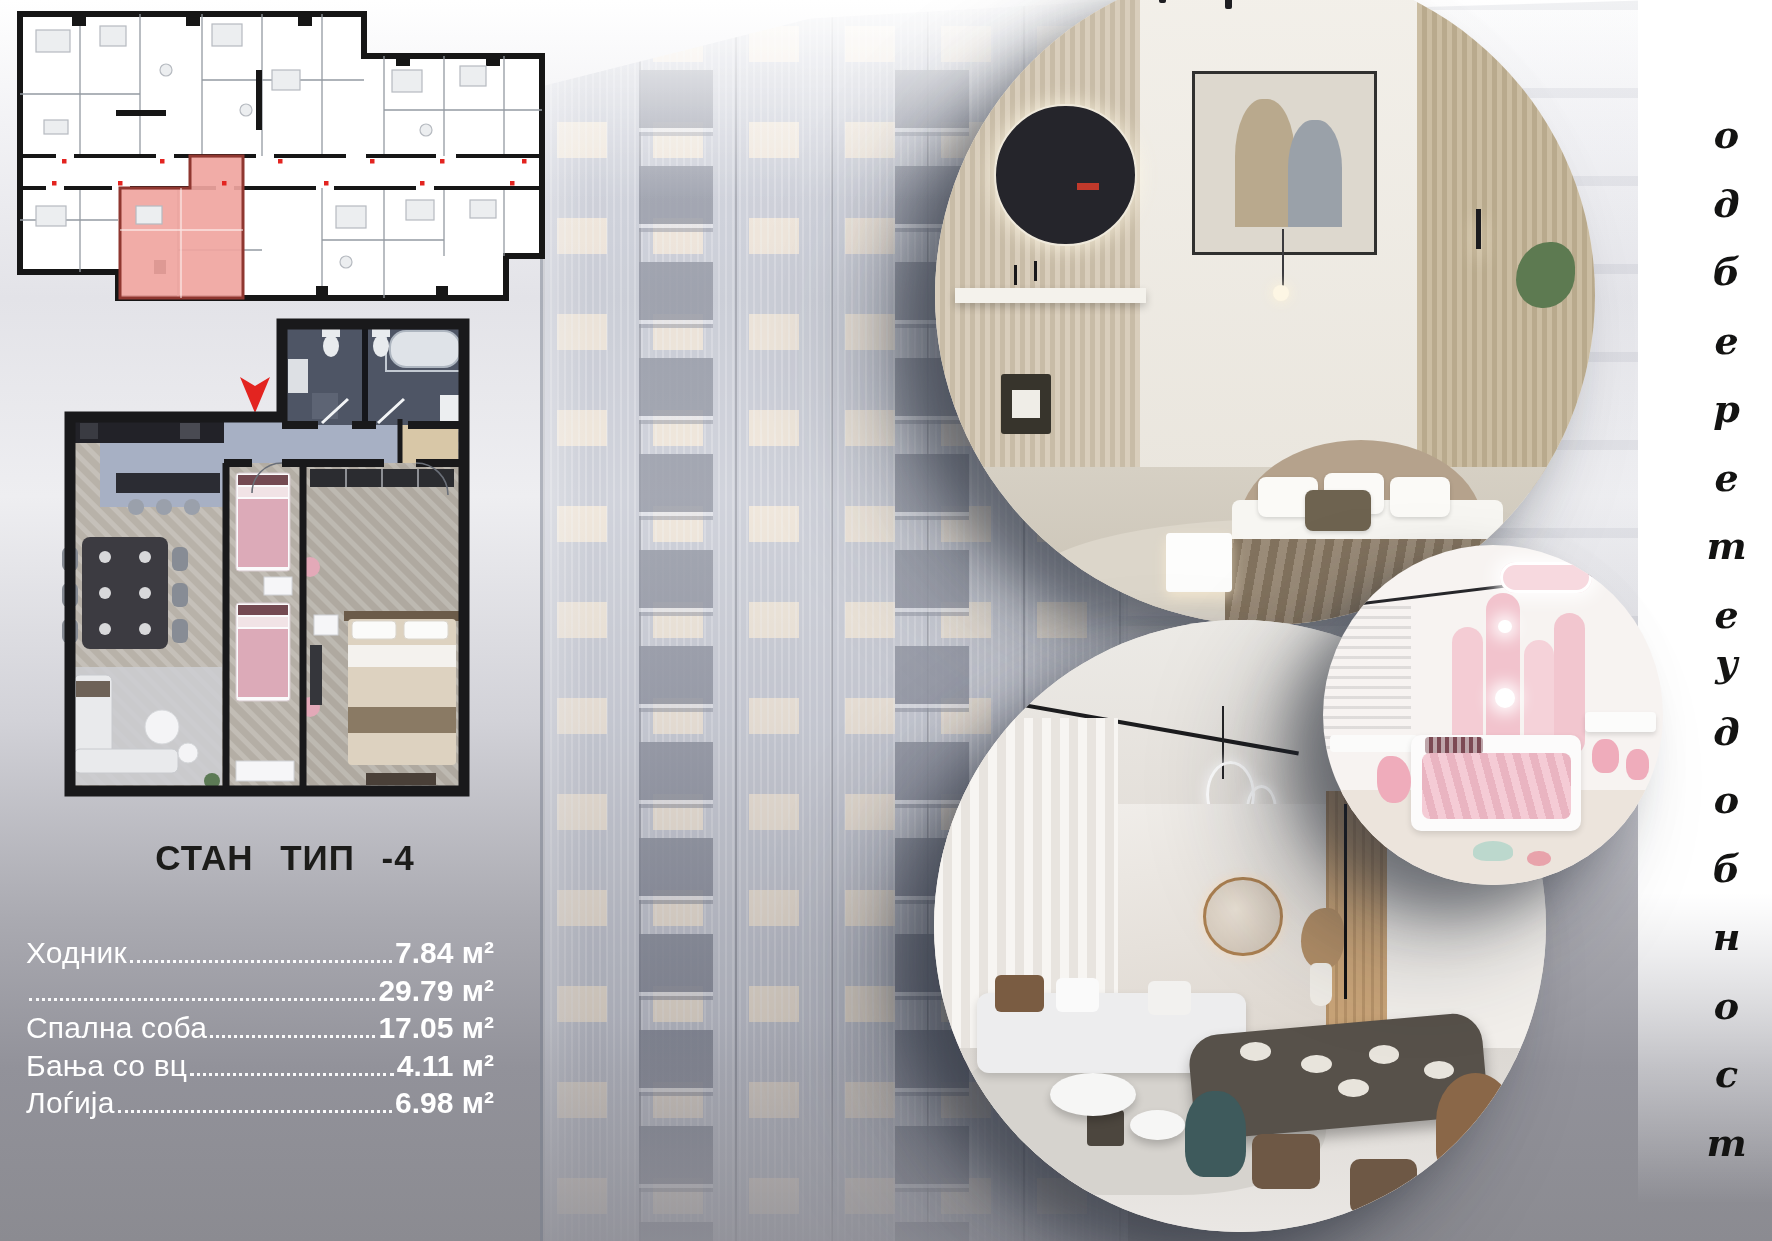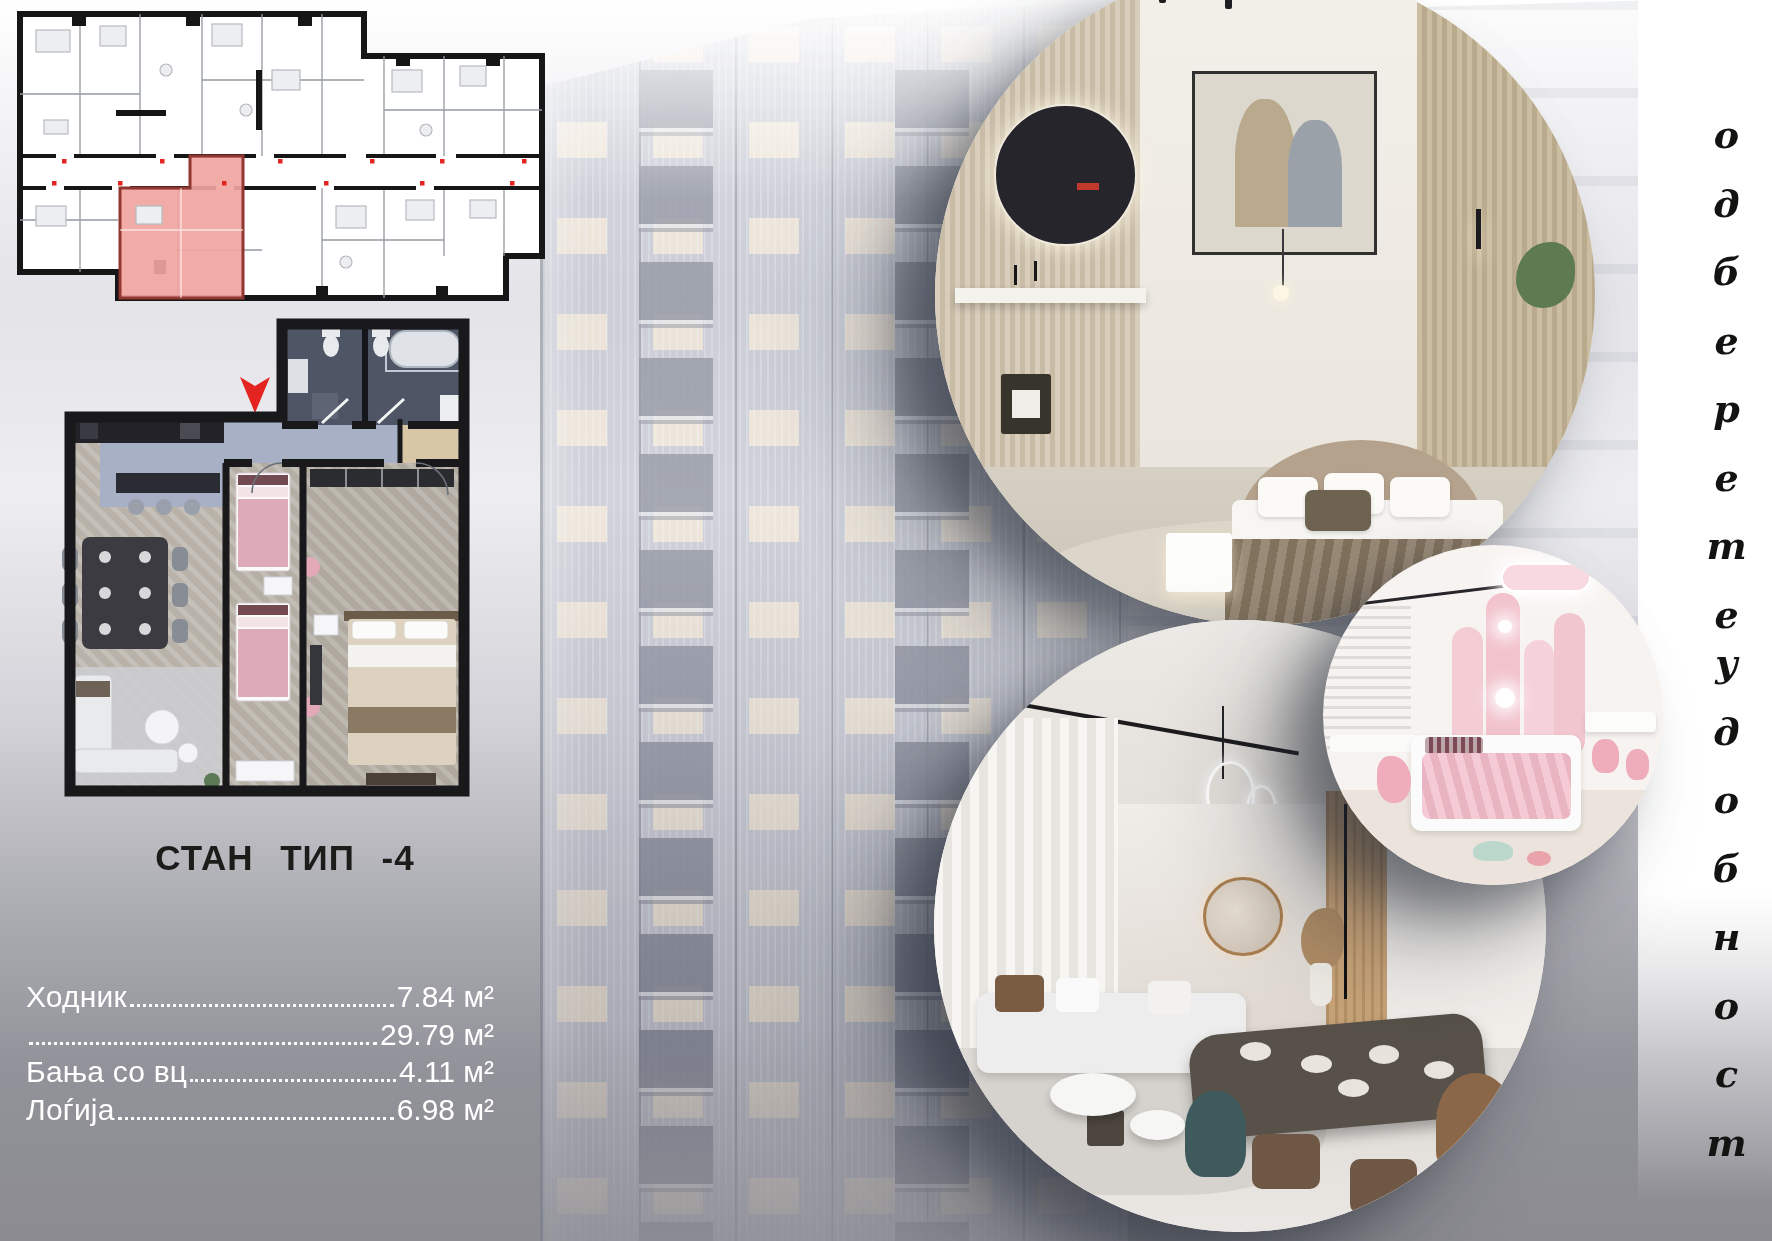--- a/index.html
+++ b/index.html
@@ -38,25 +38,25 @@
      font-size:38px;letter-spacing:.62em;color:#131312;}
   .tagline-1{left:1704px;top:112px;}
   .tagline-2{left:1704px;top:640px;}
 
   
   .type-title{left:95px;top:838px;width:380px;text-align:center;z-index:5;
      font-weight:700;font-size:35px;letter-spacing:1px;word-spacing:16px;color:#1c1c1a;}
   .area-title{left:95px;top:876px;width:380px;text-align:center;z-index:5;
      font-weight:700;font-size:64px;color:#1c1c1a;}
   .area-title sup{font-size:36px;vertical-align:super;line-height:0;}
-  .room-list{left:26px;top:980px;width:468px;z-index:5;color:#ffffff;font-size:30px;}
+  .room-list{left:26px;top:936px;width:468px;z-index:5;color:#ffffff;font-size:30px;}
   .room-row{display:flex;align-items:baseline;height:37.5px;}
   .room-name{white-space:nowrap;letter-spacing:.2px;}
   .room-dots{flex:1;border-bottom:3.5px dotted rgba(255,255,255,.95);margin:0 3px 7px 3px;min-width:12px;}
-  .room-area{white-space:nowrap;}
+  .room-area{white-space:nowrap;font-weight:bold;}
 
   
   .photo-circle{border-radius:50%;overflow:hidden;
      box-shadow:-38px 32px 55px -4px rgba(32,38,50,.5), -70px 65px 110px rgba(32,38,50,.28);}
   .circle-bedroom{left:935px;top:-35px;width:660px;height:660px;z-index:5;background:#eee9e1;}
   .circle-kids{left:1323px;top:545px;width:340px;height:340px;z-index:7;background:#f7f3f1;}
   .circle-living{left:934px;top:620px;width:612px;height:612px;z-index:6;background:#e9e5e0;}
   .photo-circle .abs{position:absolute;}
 
   
@@ -337,20 +337,25 @@
 
   <div class="abs room-list">
     <div class="room-row">
         <span class="room-name">Ходник</span>
         <span class="room-dots"></span>
         <span class="room-area">7.84 м²</span>
       </div>
     <div class="room-row">
         <span class="room-dots"></span>
         <span class="room-area">29.79 м²</span>
+      </div>
+    <div class="room-row">
+        <span class="room-name">Спална соба</span>
+        <span class="room-dots"></span>
+        <span class="room-area">17.05 м²</span>
       </div>
     <div class="room-row">
         <span class="room-name">Бања со вц</span>
         <span class="room-dots"></span>
         <span class="room-area">4.11 м²</span>
       </div>
     <div class="room-row">
         <span class="room-name">Лоѓија</span>
         <span class="room-dots"></span>
         <span class="room-area">6.98 м²</span>

